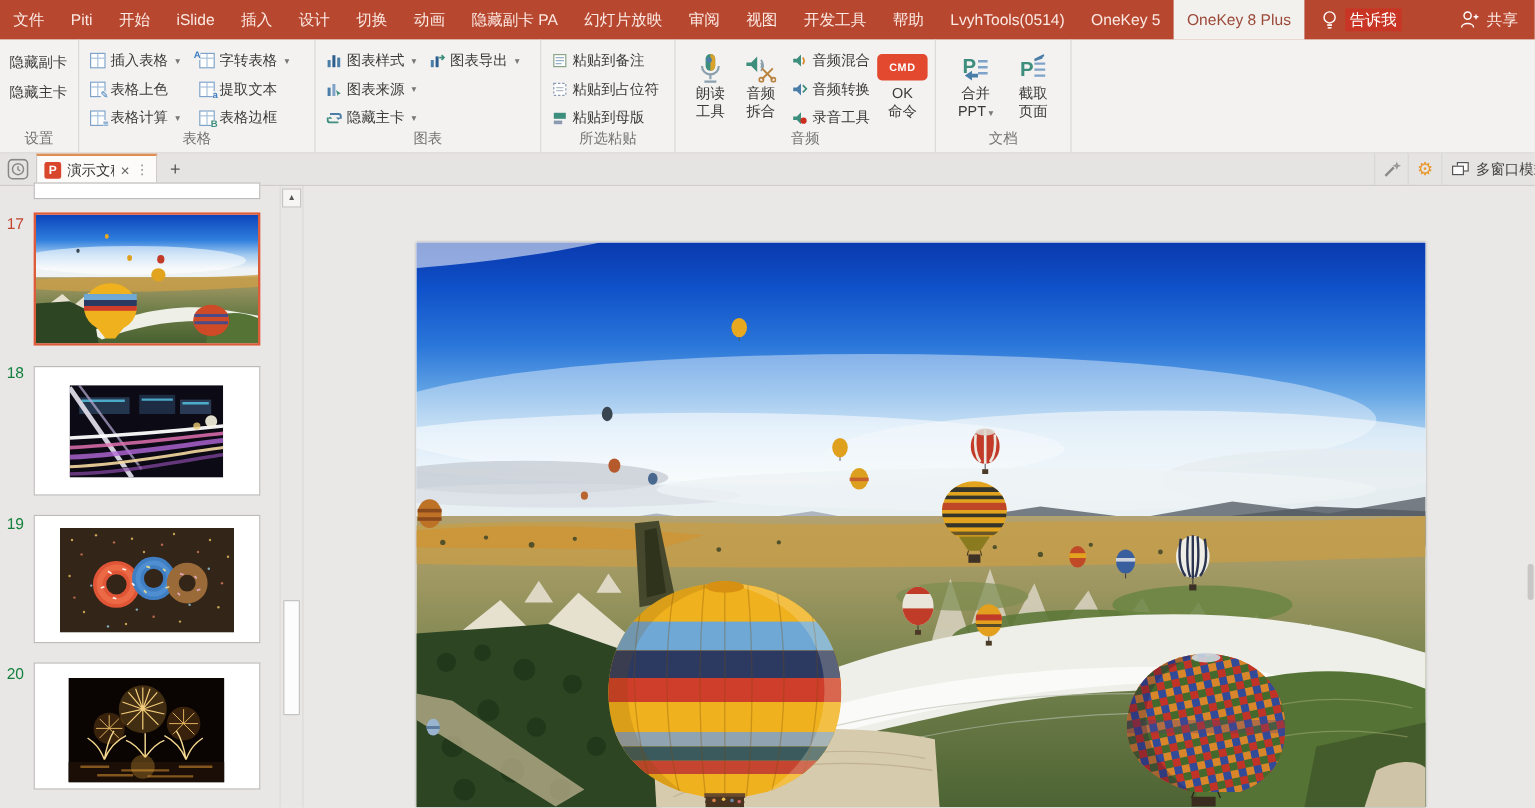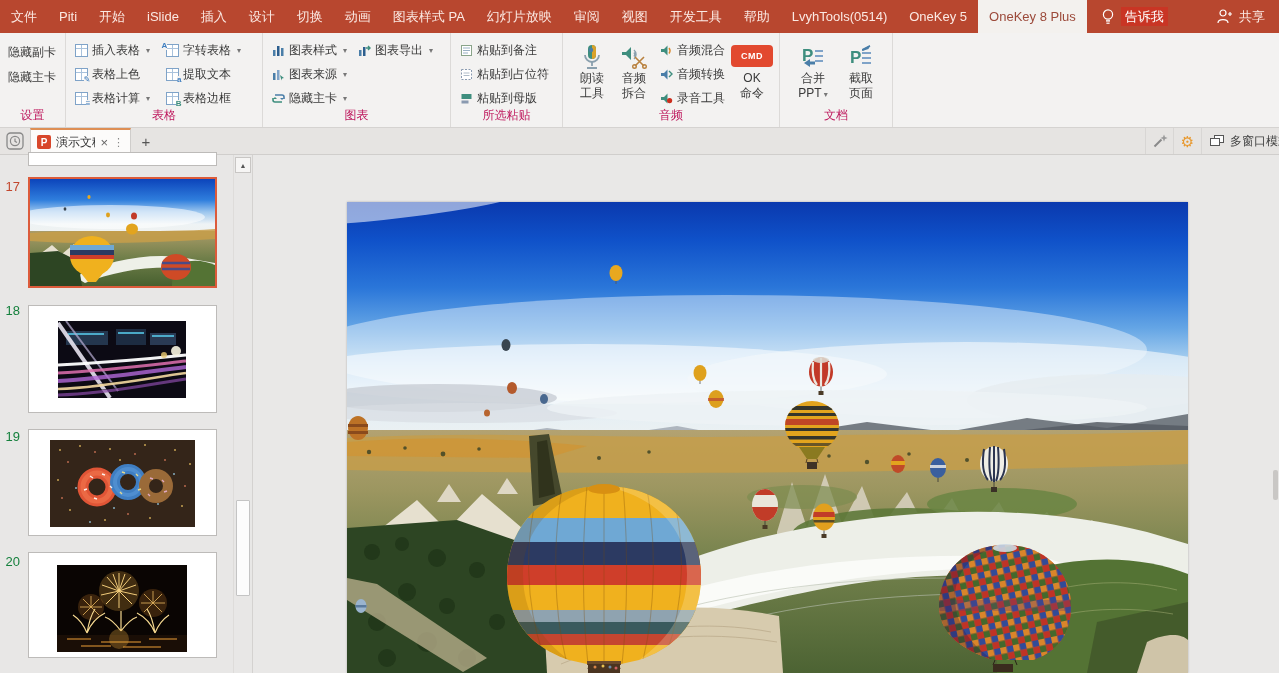--- a/index.html
+++ b/index.html
@@ -11,21 +11,21 @@
   .mi { line-height:33px; padding:0 11px; white-space:nowrap; cursor:default; }
   .mi.active { background:#f3f1ee; color:#9c4a3a; }
   .bulb { display:flex; align-items:center; padding:0 6px 0 14px; }
   .tellme-wrap { display:flex; align-items:center; }
   .tellme { background:#c93524; color:#fff; padding:2px 4px; line-height:15px; }
   .share { margin-left:auto; display:flex; align-items:center; gap:5px; padding:0 14px; }
 
   
   .ribbon { height:95px; background:#f3f2f1; border-bottom:1px solid #d5d3d1; display:flex; flex:0 0 auto; }
   .rgroup { position:relative; border-right:1px solid #dcdad8; padding:5px 6px 18px 8px; }
-  .glabel { position:absolute; bottom:3px; left:0; right:0; text-align:center; font-size:12px; color:#be185d; }
+  .glabel { position:absolute; bottom:3px; left:0; right:0; text-align:center; font-size:12px; color:#737373; }
   .col { display:flex; flex-direction:column; }
   .sbtn { display:flex; align-items:center; gap:4px; height:24px; font-size:12px; color:#3a3a3a; white-space:nowrap; cursor:default; }
   .sbtn .ic { width:14px; height:14px; flex:0 0 auto; display:inline-flex; align-items:center; justify-content:center; }
   .caret { font-size:8px; color:#777; margin-left:2px; }
   .txtbtn { height:25px; line-height:25px; font-size:12px; color:#3a3a3a; white-space:nowrap; cursor:default; }
   .grid2 { display:flex; }
   .bbtn { width:42px; display:flex; flex-direction:column; align-items:center; padding-top:3px; cursor:default; }
   .bic { height:30px; display:flex; align-items:center; justify-content:center; }
   .blbl { font-size:12px; line-height:15px; color:#3a3a3a; text-align:center; white-space:nowrap; }
   .cmdbadge { width:42px; height:22px; background:#e2492f; border-radius:4px; color:#fff; font-weight:bold; font-size:9px; display:flex; align-items:center; justify-content:center; letter-spacing:0.5px; }
@@ -77,21 +77,21 @@
 
   <div class="menubar">
     <span class="mi">文件</span>
     <span class="mi">Piti</span>
     <span class="mi">开始</span>
     <span class="mi">iSlide</span>
     <span class="mi">插入</span>
     <span class="mi">设计</span>
     <span class="mi">切换</span>
     <span class="mi">动画</span>
-    <span class="mi">图表样式 PA</span>
+    <span class="mi">隐藏副卡 PA</span>
     <span class="mi">幻灯片放映</span>
     <span class="mi">审阅</span>
     <span class="mi">视图</span>
     <span class="mi">开发工具</span>
     <span class="mi">帮助</span>
     <span class="mi">LvyhTools(0514)</span>
     <span class="mi">OneKey 5</span>
     <span class="mi active">OneKey 8 Plus</span>
     <span class="bulb">
       <svg width="14" height="18" viewBox="0 0 14 18">

